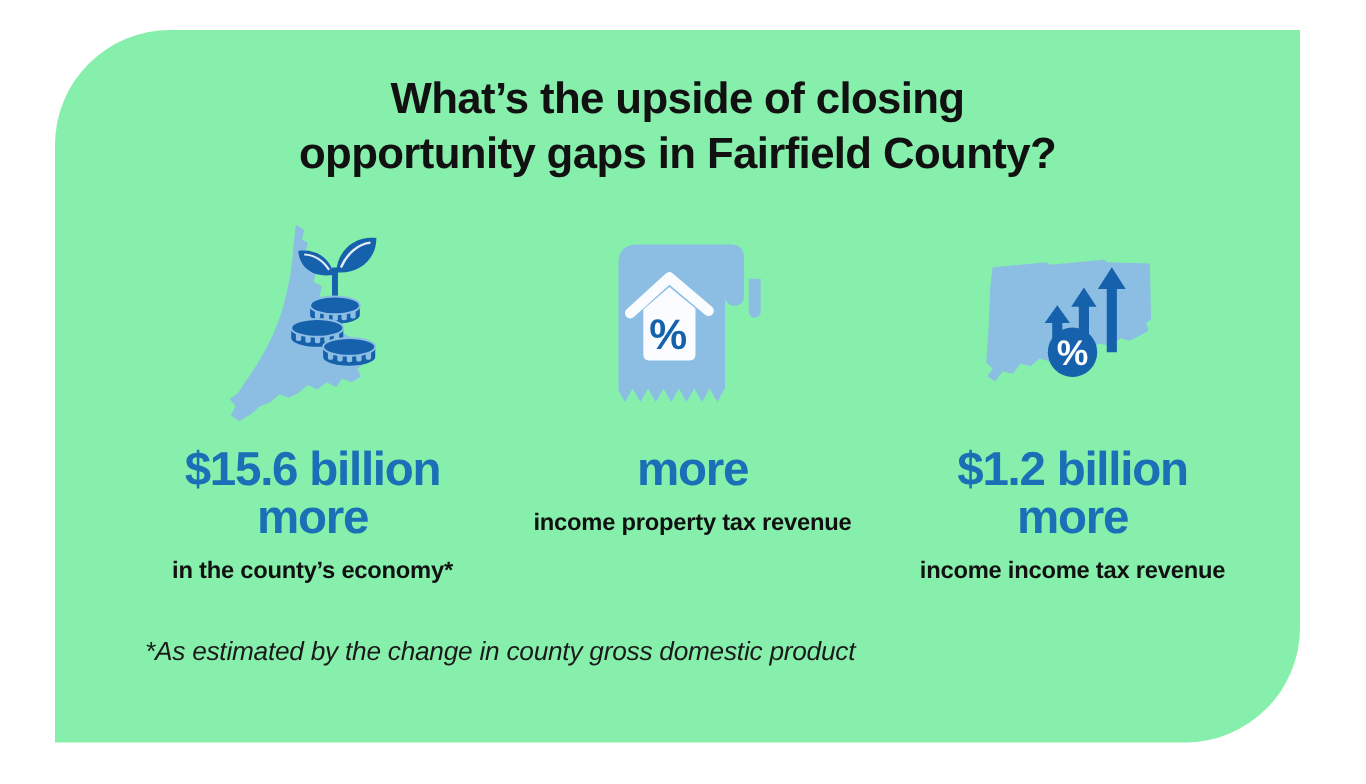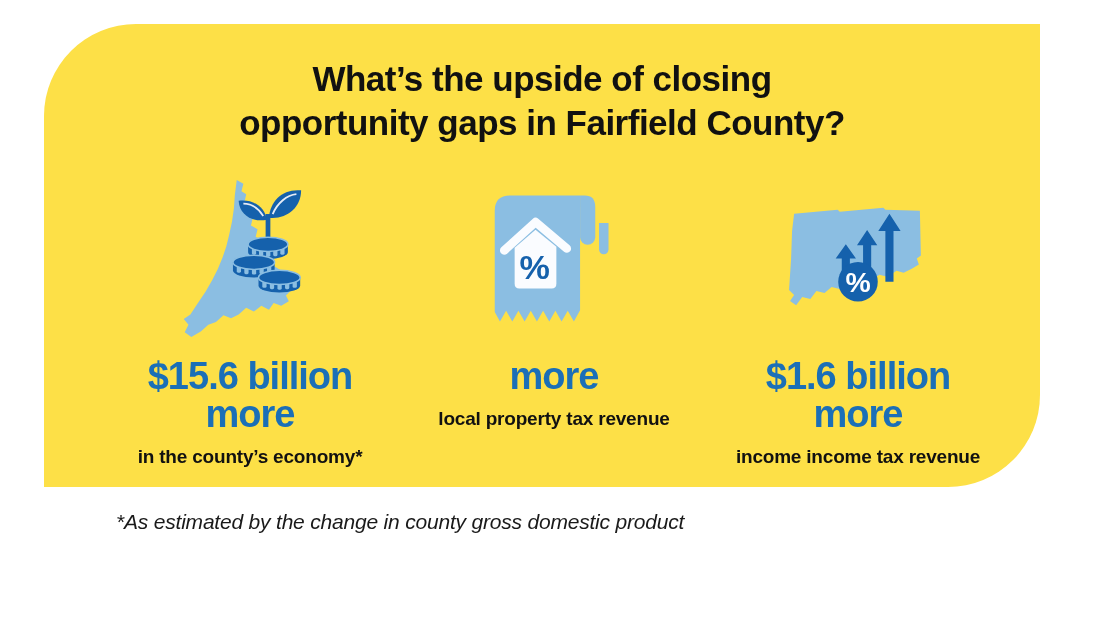--- a/index.html
+++ b/index.html
@@ -1,22 +1,22 @@
 <!DOCTYPE html>
 <html><head>
 <meta charset="utf-8">
 <style>
   * { margin:0; padding:0; box-sizing:border-box; }
   html,body { width:1093px; height:627px; background:#ffffff; overflow:hidden;
               font-family:"Liberation Sans", sans-serif; }
   .stage { position:relative; width:1093px; height:627px; background:#ffffff; }
 
   .card {
-    position:absolute; left:44px; top:24px; width:996px; height:463px;
-    background:#fde047;
+    position:absolute; left:44px; top:24px; width:996px; height:570px;
+    background:#86efac;
     border-radius:92px 0 92px 0;
   }
 
   .title {
     margin-top:33px; text-align:center;
     font-size:35px; font-weight:800; letter-spacing:-0.5px;
     color:#111111; line-height:44px;
   }
 
   .columns { display:flex; margin-top:21px; }
@@ -128,41 +128,41 @@
             <path d="M15,63 L48,33 L81,61" stroke="#FAFCFF" stroke-width="9" fill="none" stroke-linecap="round" stroke-linejoin="round"></path>
 
             <path fill="#FAFCFF" d="M26,60 L48,41 L70,59 L70,98 Q70,103 65,103 L31,103 Q26,103 26,98 Z"></path>
 
             <text x="47" y="93" font-size="36" fill="#1561AC" text-anchor="middle">%</text>
           </svg>
         </div>
         <div class="amount">
           <div>more</div>
         </div>
-        <div class="stat-label">local property tax revenue</div>
+        <div class="stat-label">income property tax revenue</div>
       </div>
 
       <div class="col col-3">
         <div class="icon-wrap">
           <svg width="142" height="118" viewBox="0 0 140 115">
 
             <path fill="#8BBEE2" d="M7,13 L50,9 L52,11 L95,7 L97,9 L131,10 L132,54 L128,57 L130,63 L123,67
               L115,71 L108,69 L99,75 L91,73 L83,79 L75,77 L68,83 L60,81 L52,87 L44,85
               L37,91 L29,89 L23,97 L15,95 L9,103 L3,99 L7,93 L2,88 L4,58 L5,30 Z"></path>
 
             <path fill="#1561AC" d="M54,86 L54,57 L48,57 L58,43 L68,57 L62,57 L62,86 Z"></path>
             <path fill="#1561AC" d="M75,86 L75,44 L69,44 L79,29 L89,44 L83,44 L83,86 Z"></path>
             <path fill="#1561AC" d="M97,80 L97,30 L90,30 L101,13 L112,30 L105,30 L105,80 Z"></path>
 
             <circle cx="70" cy="80" r="19.5" fill="#1561AC"></circle>
             <text x="70" y="90" font-size="28" fill="#FFFFFF" text-anchor="middle">%</text>
           </svg>
         </div>
         <div class="amount">
-          <div>$1.6 billion</div>
+          <div>$1.2 billion</div>
           <div>more</div>
         </div>
         <div class="stat-label">income income tax revenue</div>
       </div>
 
     </div>
 
     <div class="footnote">*As estimated by the change in county gross domestic product</div>
   </div>
 </div>

